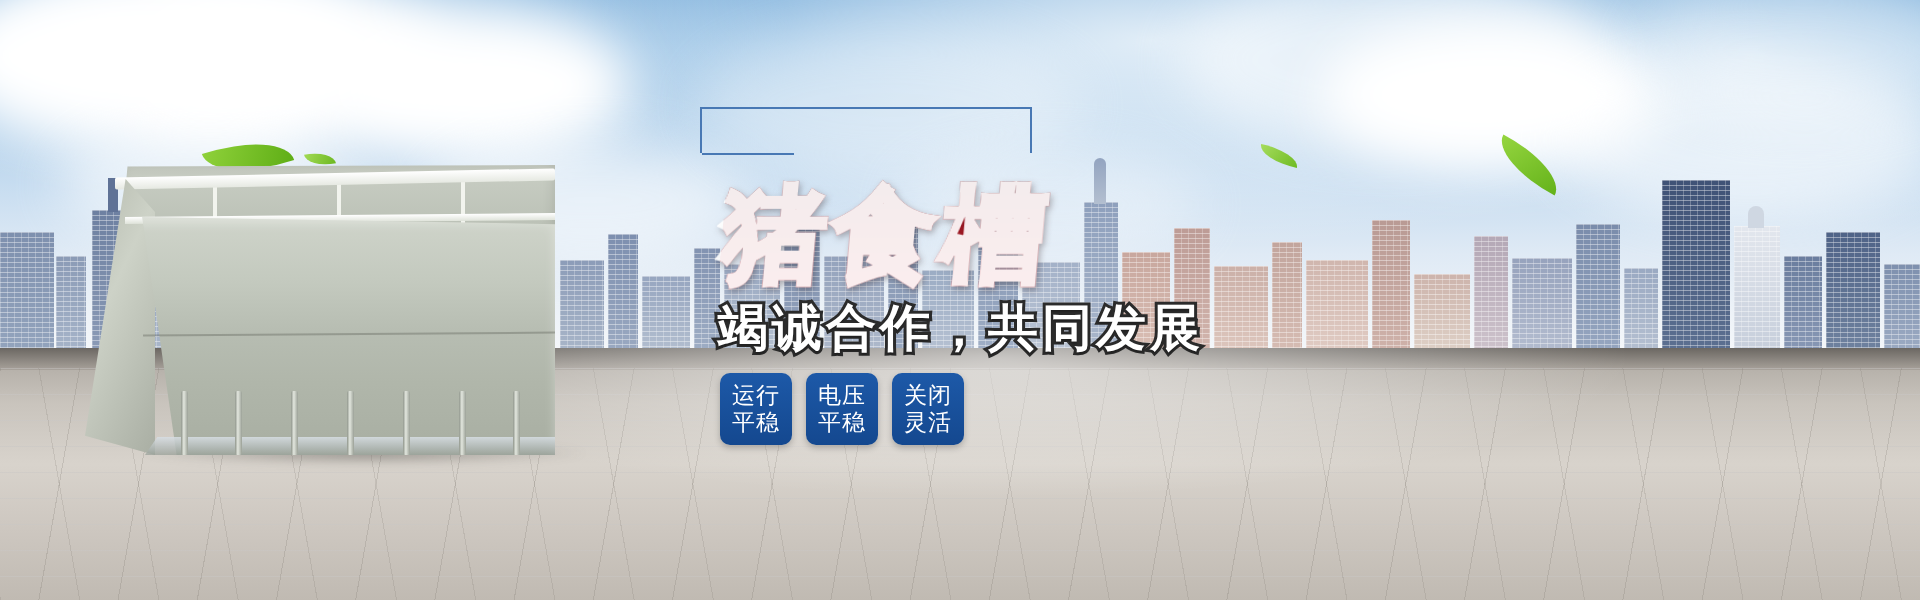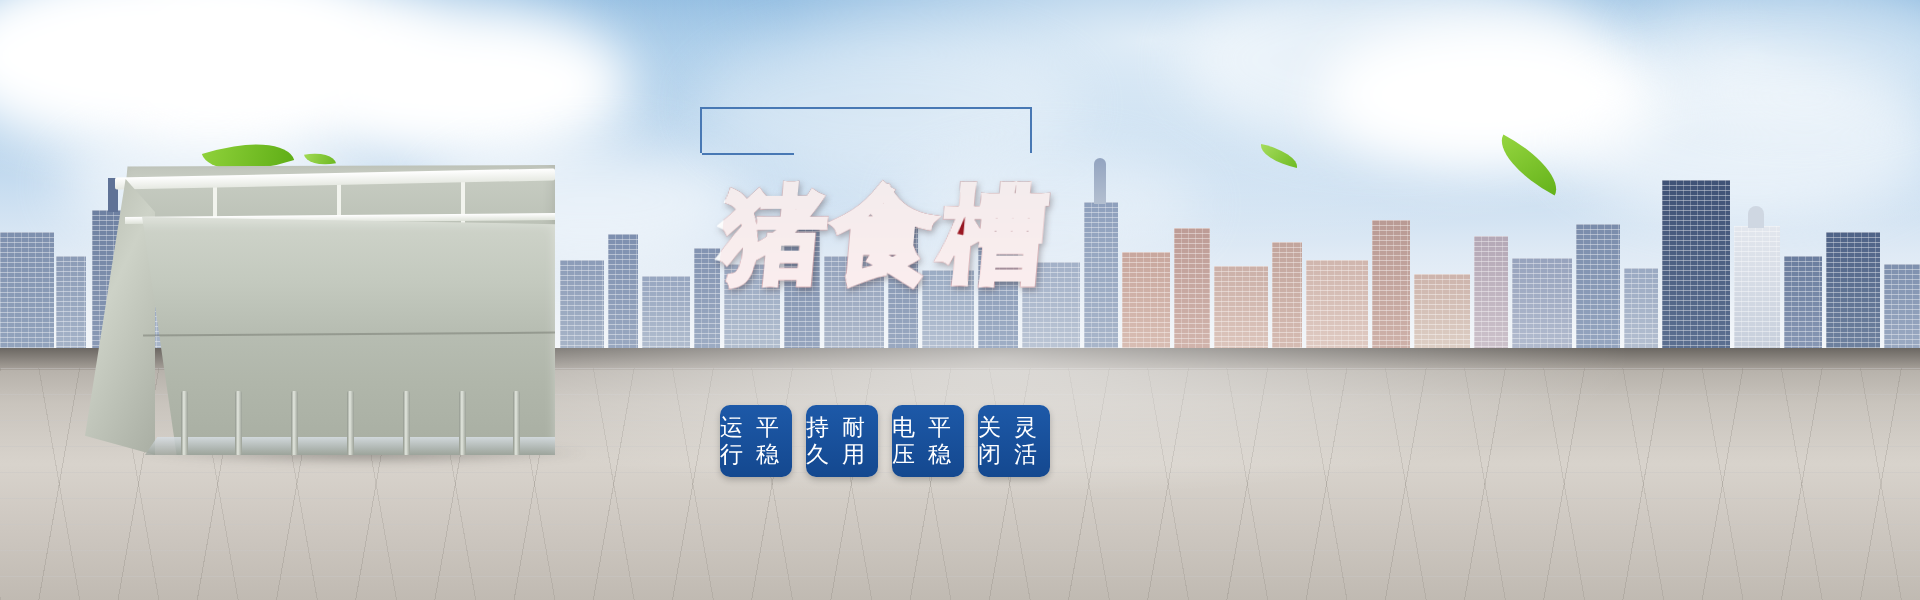--- a/index.html
+++ b/index.html
@@ -169,24 +169,23 @@
     font-size:50px;font-weight:700;letter-spacing:4px;
     color:#ffffff;
     -webkit-text-stroke:6px #2b2b2b;paint-order:stroke fill;
     text-shadow:0 2px 2px rgba(0,0,0,.25);
   }
 
   .badges{position:absolute;left:20px;top:278px;display:flex;gap:14px;}
   .badge{
     width:72px;height:72px;border-radius:10px;
     background:linear-gradient(to bottom,#1d59a8,#14488f);
-    display:flex;flex-direction:row;align-items:center;justify-content:center;
+    display:flex;flex-direction:column;align-items:center;justify-content:center;
     color:#fff;font-size:23px;line-height:1.16;letter-spacing:1px;
     box-shadow:0 3px 6px rgba(0,0,0,.22);
-    margin-top:32px;
   }
   .badge span{display:block;}
 </style>
 </head>
 <body>
 
 <div class="banner">
 
   <div class="sky"></div>
   <div class="sky-tint"></div>
@@ -280,29 +279,26 @@
 
   <div class="copy">
 
     <div class="co-frame">
       <div class="stub"></div>
     </div>
 
     <div class="title-plain">猪食槽</div>
     <div class="title">猪食槽</div>
 
+    <div class="subtitle">竭诚合作，共同发展</div>
 
     <div class="badges">
       <div class="badge">
         <span>运行</span>
         <span>平稳</span>
-      </div>
-      <div class="badge">
-        <span>持久</span>
-        <span>耐用</span>
       </div>
       <div class="badge">
         <span>电压</span>
         <span>平稳</span>
       </div>
       <div class="badge">
         <span>关闭</span>
         <span>灵活</span>
       </div>
     </div>

